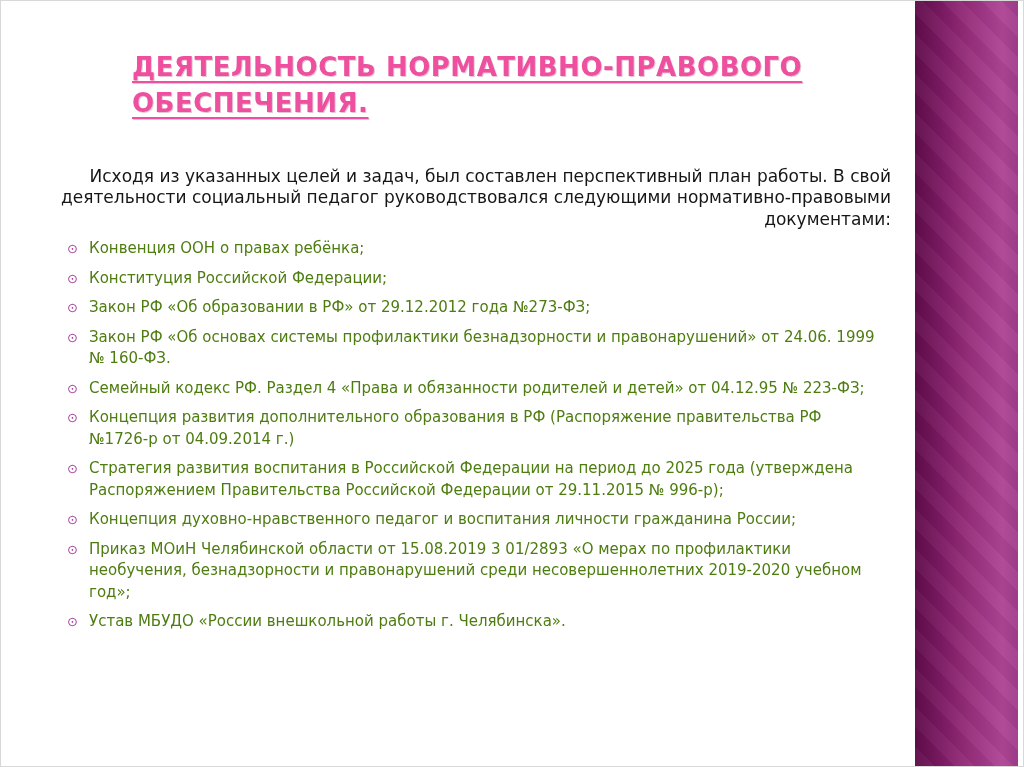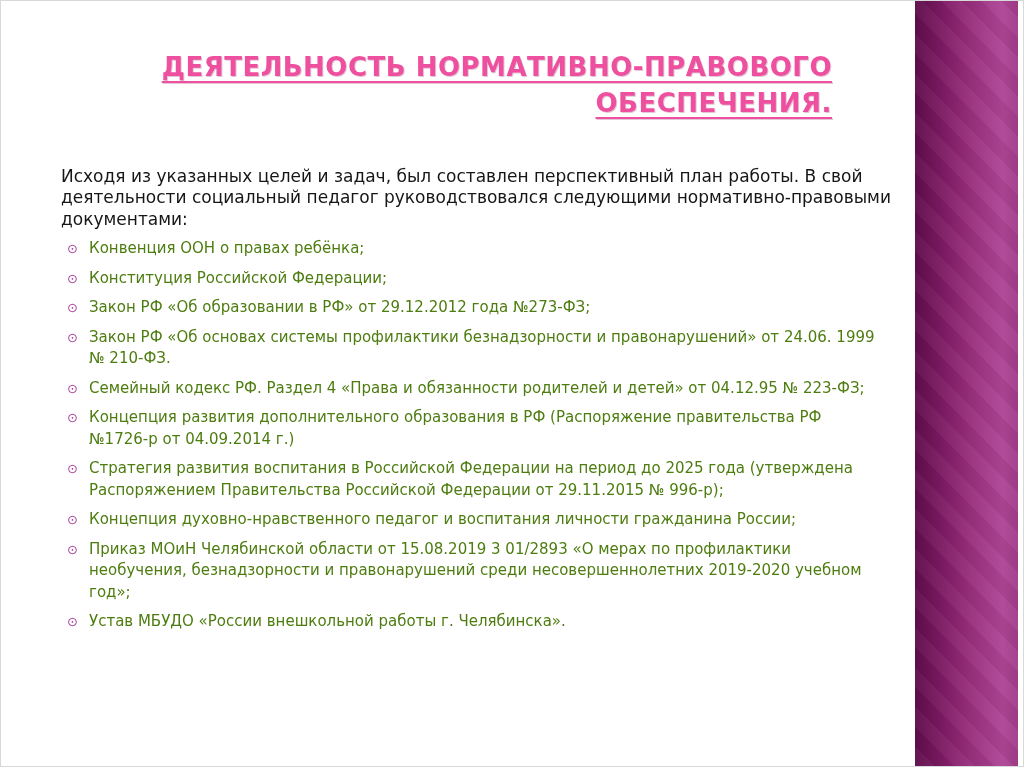--- a/index.html
+++ b/index.html
@@ -39,38 +39,39 @@
     top: 0;
     left: 0;
     width: 916px;
     height: 100%;
     box-sizing: border-box;
     padding: 48px 14px 20px 60px;
   }
   .title {
     margin: 0 auto 44px auto;
     max-width: 700px;
-    text-align: right;
+    text-align: left;
     text-transform: uppercase;
     font-size: 26px;
     line-height: 1.4;
     font-weight: bold;
     letter-spacing: 0.5px;
     color: #ee4f9e;
     text-decoration: underline;
     text-decoration-thickness: 2px;
     text-underline-offset: 5px;
     text-shadow: 1px 1px 0 rgba(140, 30, 90, 0.25);
   }
   .intro {
     margin: 0 0 8px 0;
     font-size: 17px;
     line-height: 21.5px;
     color: #161616;
     max-width: 830px;
+    text-align: right;
   }
   .bullets {
     list-style: none;
     margin: 0;
     padding: 0;
   }
   .bullets li {
     display: flex;
     align-items: flex-start;
     margin: 0 0 8px 0;
@@ -114,21 +115,21 @@
       <li>
         <span class="bullet-marker">⊙</span>
         <span class="bullet-text">Конституция Российской Федерации;</span>
       </li>
       <li>
         <span class="bullet-marker">⊙</span>
         <span class="bullet-text">Закон РФ «Об образовании в РФ» от 29.12.2012 года №273-ФЗ;</span>
       </li>
       <li>
         <span class="bullet-marker">⊙</span>
-        <span class="bullet-text">Закон РФ «Об основах системы профилактики безнадзорности и правонарушений» от 24.06. 1999 № 210-ФЗ.</span>
+        <span class="bullet-text">Закон РФ «Об основах системы профилактики безнадзорности и правонарушений» от 24.06. 1999 № 160-ФЗ.</span>
       </li>
       <li>
         <span class="bullet-marker">⊙</span>
         <span class="bullet-text">Семейный кодекс РФ. Раздел 4 «Права и обязанности родителей и детей» от 04.12.95 № 223-ФЗ;</span>
       </li>
       <li>
         <span class="bullet-marker">⊙</span>
         <span class="bullet-text">Концепция развития дополнительного образования в РФ (Распоряжение правительства РФ №1726-р от 04.09.2014 г.)</span>
       </li>
       <li>

